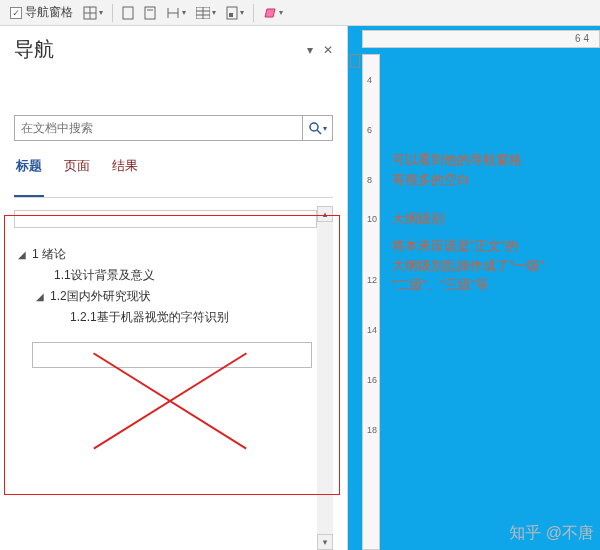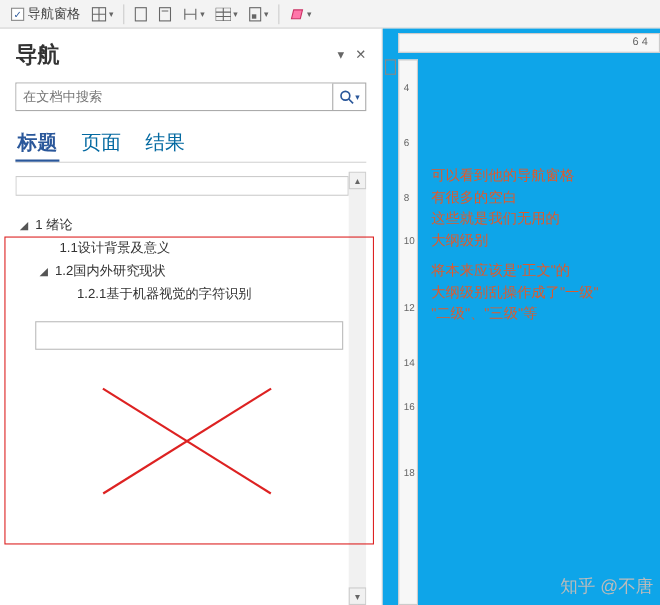--- a/index.html
+++ b/index.html
@@ -7,30 +7,30 @@
   .toolbar { height: 26px; background: #f3f3f3; border-bottom: 1px solid #d4d4d4; display: flex; align-items: center; padding: 0 6px; gap: 2px; }
   .tb-item { display: flex; align-items: center; height: 20px; padding: 0 4px; color: #444; cursor: pointer; }
   .tb-item svg { display: block; }
   .checkbox { width: 12px; height: 12px; border: 1px solid #888; display: inline-flex; align-items: center; justify-content: center; background:#fff; margin-right:3px;}
   .checkbox::after { content:"✓"; font-size:9px; color:#2a579a;}
   .dd-arrow { margin-left:2px; font-size:8px; color:#666;}
   .sep { width:1px; height:18px; background:#ccc; margin:0 3px;}
   .main { display:flex; height:524px; }
   .nav-pane { width:348px; border-right:1px solid #d4d4d4; padding:10px 14px 0 14px; display:flex; flex-direction:column; position:relative;}
   .nav-header { display:flex; align-items:center; justify-content:space-between; }
-  .nav-title { font-size:20px; color:#333; font-weight:bold;}
+  .nav-title { font-size:20px; color:#333; font-weight:normal;}
   .nav-ctrl { display:flex; gap:10px; color:#666;}
   .search-row { margin-top:12px; display:flex; }
-  .search-box { flex:1; height:26px; border:1px solid #ababab; display:flex; }
+  .search-box { flex:1; height:26px; border:1px solid #ababab; display:flex;margin-top:40px; }
   .search-input { flex:1; border:none; outline:none; padding:0 6px; font-size:12px; color:#888;}
   .search-btn { width:30px; border-left:1px solid #ababab; display:flex; align-items:center; justify-content:center; color:#2a579a; cursor:pointer;}
   .tabs { display:flex; margin-top:12px; gap:18px; border-bottom:1px solid #d4d4d4; padding-bottom:0;}
-  .tab { padding:4px 2px 4px 2px; color:#2a579a; cursor:pointer; font-size:18px;}
+  .tab { padding:4px 2px 20px 2px; color:#2a579a; cursor:pointer; font-size:13px;}
   .tab.active { color:#2a579a; border-bottom:2px solid #2a579a; font-weight:bold;}
-  .tab.inactive { color:#0369a1; }
+  .tab.inactive { color:#7f1d1d; }
   .outline-wrap { flex:1; position:relative; margin-top:8px; overflow:hidden;}
   .outline-scroll { position:absolute; right:0; top:0; bottom:0; width:16px; background:#f1f1f1;}
   .scroll-up,.scroll-down{height:16px;display:flex;align-items:center;justify-content:center;color:#666;font-size:9px;border:1px solid #ccc;}
   .scroll-track{height:calc(100% - 32px);}  
   .outline { padding:4px 16px 4px 0; }
   .ol-item { padding:2px 0 2px 0; color:#333; cursor:pointer; white-space:nowrap;}
   .lv0 { padding-left:4px; display:flex; align-items:center; gap:4px;}
   .lv1 { padding-left:22px; display:flex; align-items:center; gap:4px;}
   .lv2 { padding-left:40px;}
   .lv3 { padding-left:56px;}
@@ -166,28 +166,28 @@
     <div class="ruler-top">
       <span class="top-mark">6    4</span>
     </div>
     <div class="ruler-v">
       <div class="tick" style="top:20px">4</div>
       <div class="tick" style="top:70px">6</div>
       <div class="tick" style="top:120px">8</div>
       <div class="tick" style="top:159px">10</div>
       <div class="tick" style="top:220px">12</div>
       <div class="tick" style="top:270px">14</div>
-      <div class="tick" style="top:310px">16</div>
+      <div class="tick" style="top:320px">16</div>
       <div class="tick" style="top:370px">18</div>
     </div>
   </div>
 </div>
 
 <div class="red-zone"></div>
 <div class="red-x1"></div>
 <div class="red-x2"></div>
 
 <div class="annotation">
-  <p><span>可以看到他的导航窗格</span><br><span>有很多的空白</span><br><span>这些就是我们无用的</span><br><span>大纲级别</span></p>
+  <p><span>可以看到他的导航窗格</span><br><span>有很多的空白</span><br><br><span>大纲级别</span></p>
   <p><span>将本来应该是"正文"的</span><br><span>大纲级别乱操作成了"一级"</span><br><span>"二级"、"三级"等</span></p>
 </div>
 
 <div class="watermark">知乎 @不唐</div>
 
 </body></html>

